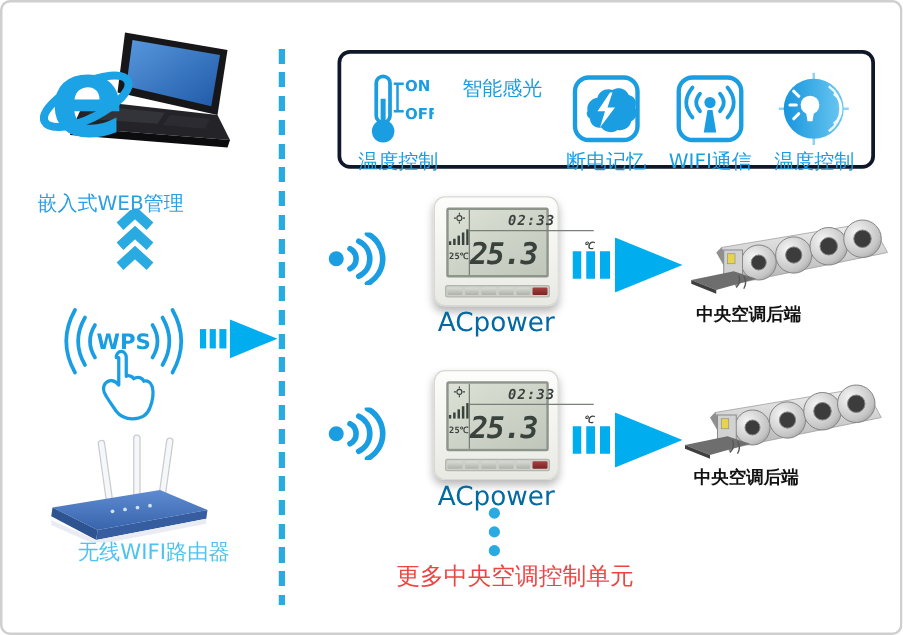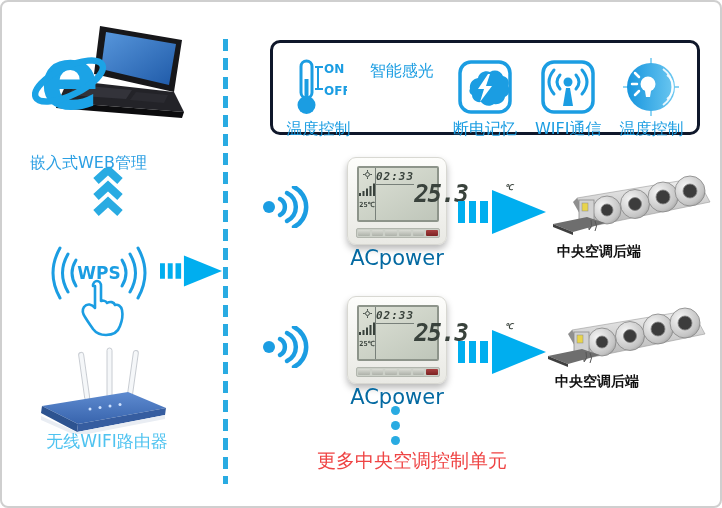--- a/index.html
+++ b/index.html
@@ -3,39 +3,39 @@
 <meta charset="utf-8">
 <style>
   html,body{margin:0;padding:0;background:#fff;}
   *{box-sizing:border-box;}
   body{font-family:"DejaVu Sans","Liberation Sans",sans-serif;}
   #canvas{position:relative;width:722px;height:508px;background:#fff;
     border:2px solid #cfcfcf;border-radius:8px;overflow:hidden;}
   .abs{position:absolute;}
   
   .web-label{left:28px;top:112px;width:164px;font-size:16px;color:#2B9FE3;margin-top:39px;}
-  .router-label{left:20px;top:428px;width:170px;text-align:center;font-size:17px;color:#4FC3F0;}
+  .router-label{left:36px;top:428px;width:170px;text-align:center;font-size:17px;color:#4FC3F0;}
   
   .divider{left:221px;top:37px;width:5px;height:445px;
     background:repeating-linear-gradient(to bottom,#29ABE2 0 12px,transparent 12px 19px);}
   
   .feature-box{left:268px;top:38px;width:430px;height:95px;border:3px solid #0f172a;
     border-radius:10px;display:flex;align-items:stretch;padding:15px 4px 2px;}
   .feature{flex:1;display:flex;flex-direction:column;align-items:center;justify-content:flex-start;}
   .f-icon{height:60px;display:flex;align-items:center;justify-content:center;}
   .f-label{font-size:16px;color:#1B9DE2;white-space:nowrap;margin-top:3px;text-align:center;}
   
   .thermostat{width:100px;height:88px;background:linear-gradient(180deg,#fdfdfb,#e9e9e4);
     border:1px solid #d8d8d2;border-radius:9px;box-shadow:0 4px 7px rgba(0,0,0,.28);}
   .lcd{position:absolute;left:9px;top:8px;width:82px;height:56px;
     background:linear-gradient(150deg,#dde1d6,#bfc6ba);border:2px solid #8d948a;
     border-radius:2px;display:flex;color:#39423c;}
   .lcd-left{width:24px;border-right:1px solid #78807a;display:flex;flex-direction:column;
     align-items:center;justify-content:space-between;padding:2px 0 11px;}
-  .lcd-right{flex:1;display:flex;}
+  .lcd-right{flex:1;display:flex;flex-direction:column;}
   .lcd-time{height:17px;border-bottom:1px solid #78807a;display:flex;align-items:center;
     justify-content:center;font-family:"DejaVu Sans Mono",monospace;font-weight:bold;
     font-style:italic;font-size:11px;letter-spacing:1px;}
   .lcd-temp{flex:1;display:flex;align-items:center;justify-content:center;
     font-family:"DejaVu Sans Mono",monospace;font-weight:bold;font-style:italic;font-size:24px;
     letter-spacing:-1px;line-height:1;gap:36px;}
   .lcd-temp .unit{font-size:8px;margin:-12px 0 0 1px;letter-spacing:0;}
   .small-temp{font-size:7px;font-weight:bold;font-family:"DejaVu Sans Mono",monospace;}
   .btns{position:absolute;left:8px;bottom:6px;width:84px;height:10px;background:#ccd0c8;
     border-radius:2px;display:flex;gap:2px;padding:1px;border:1px solid #b2b6ae;}

